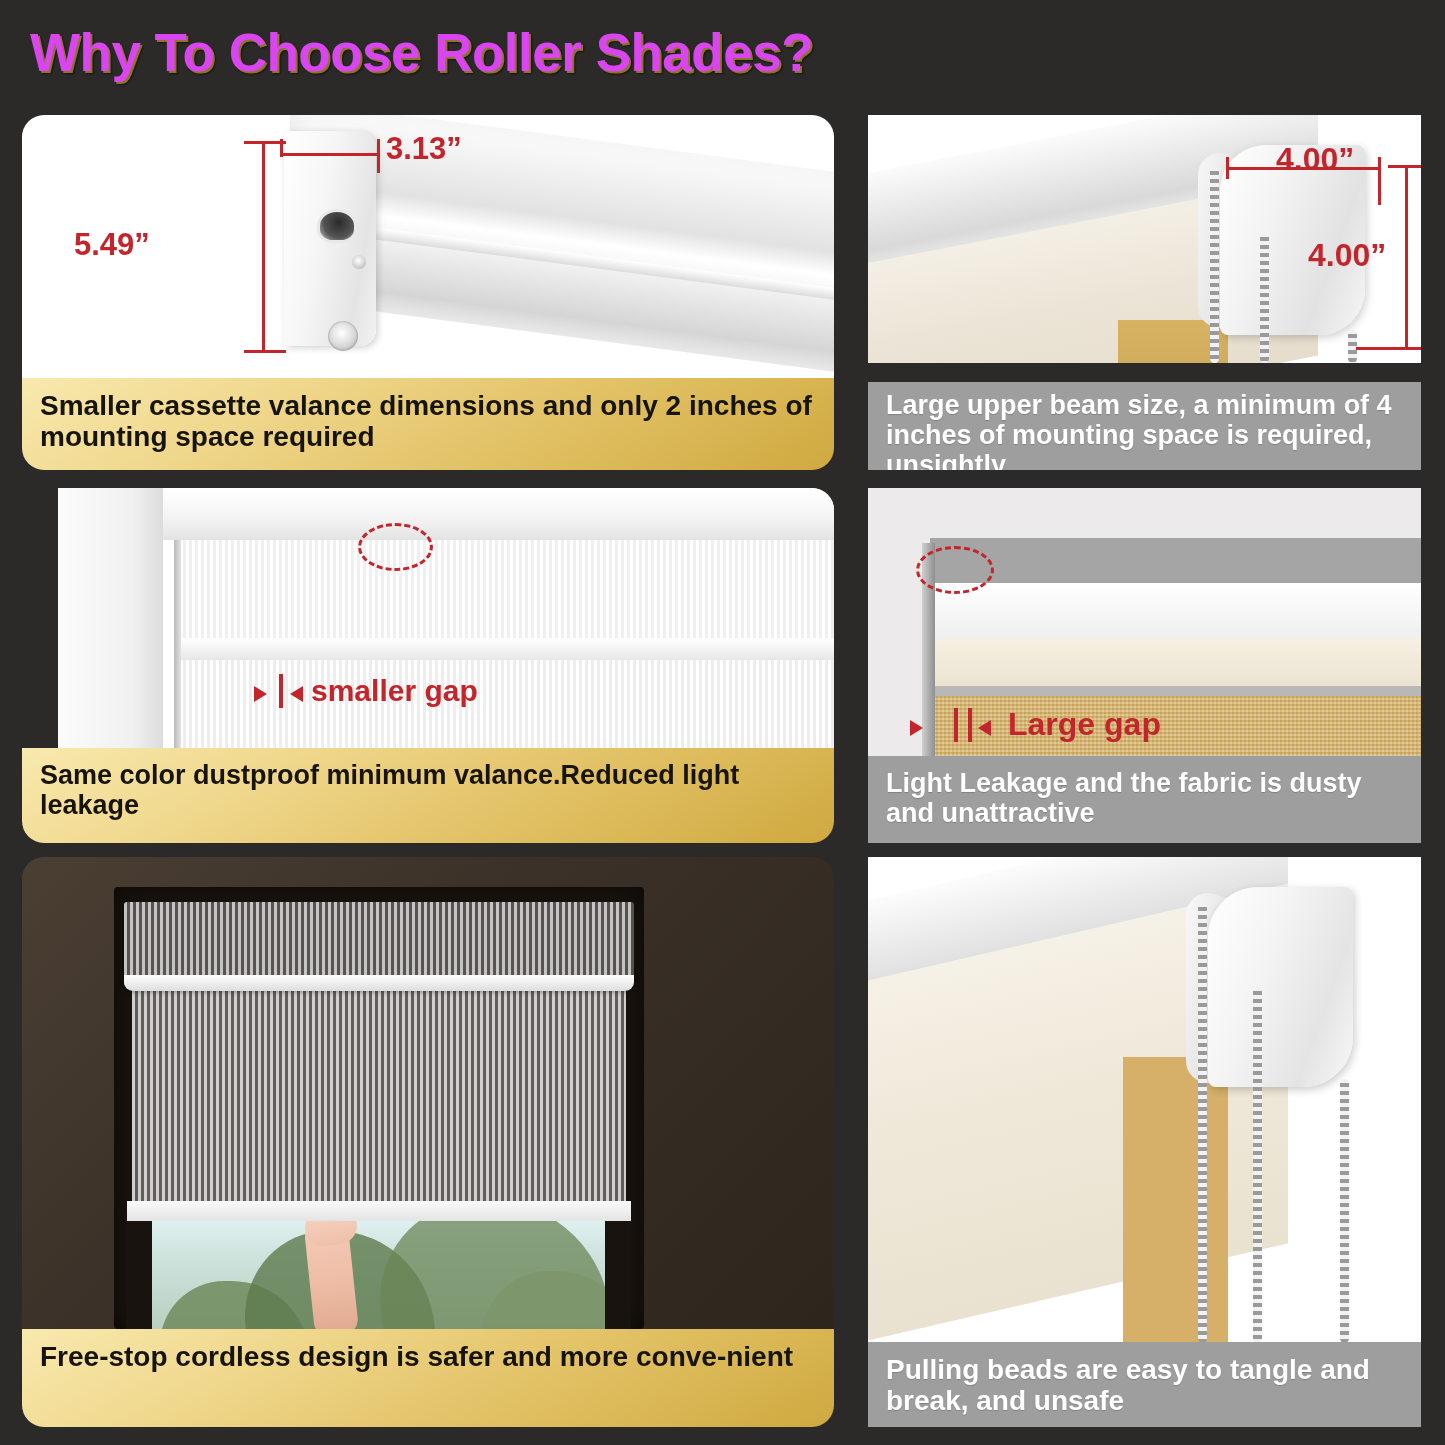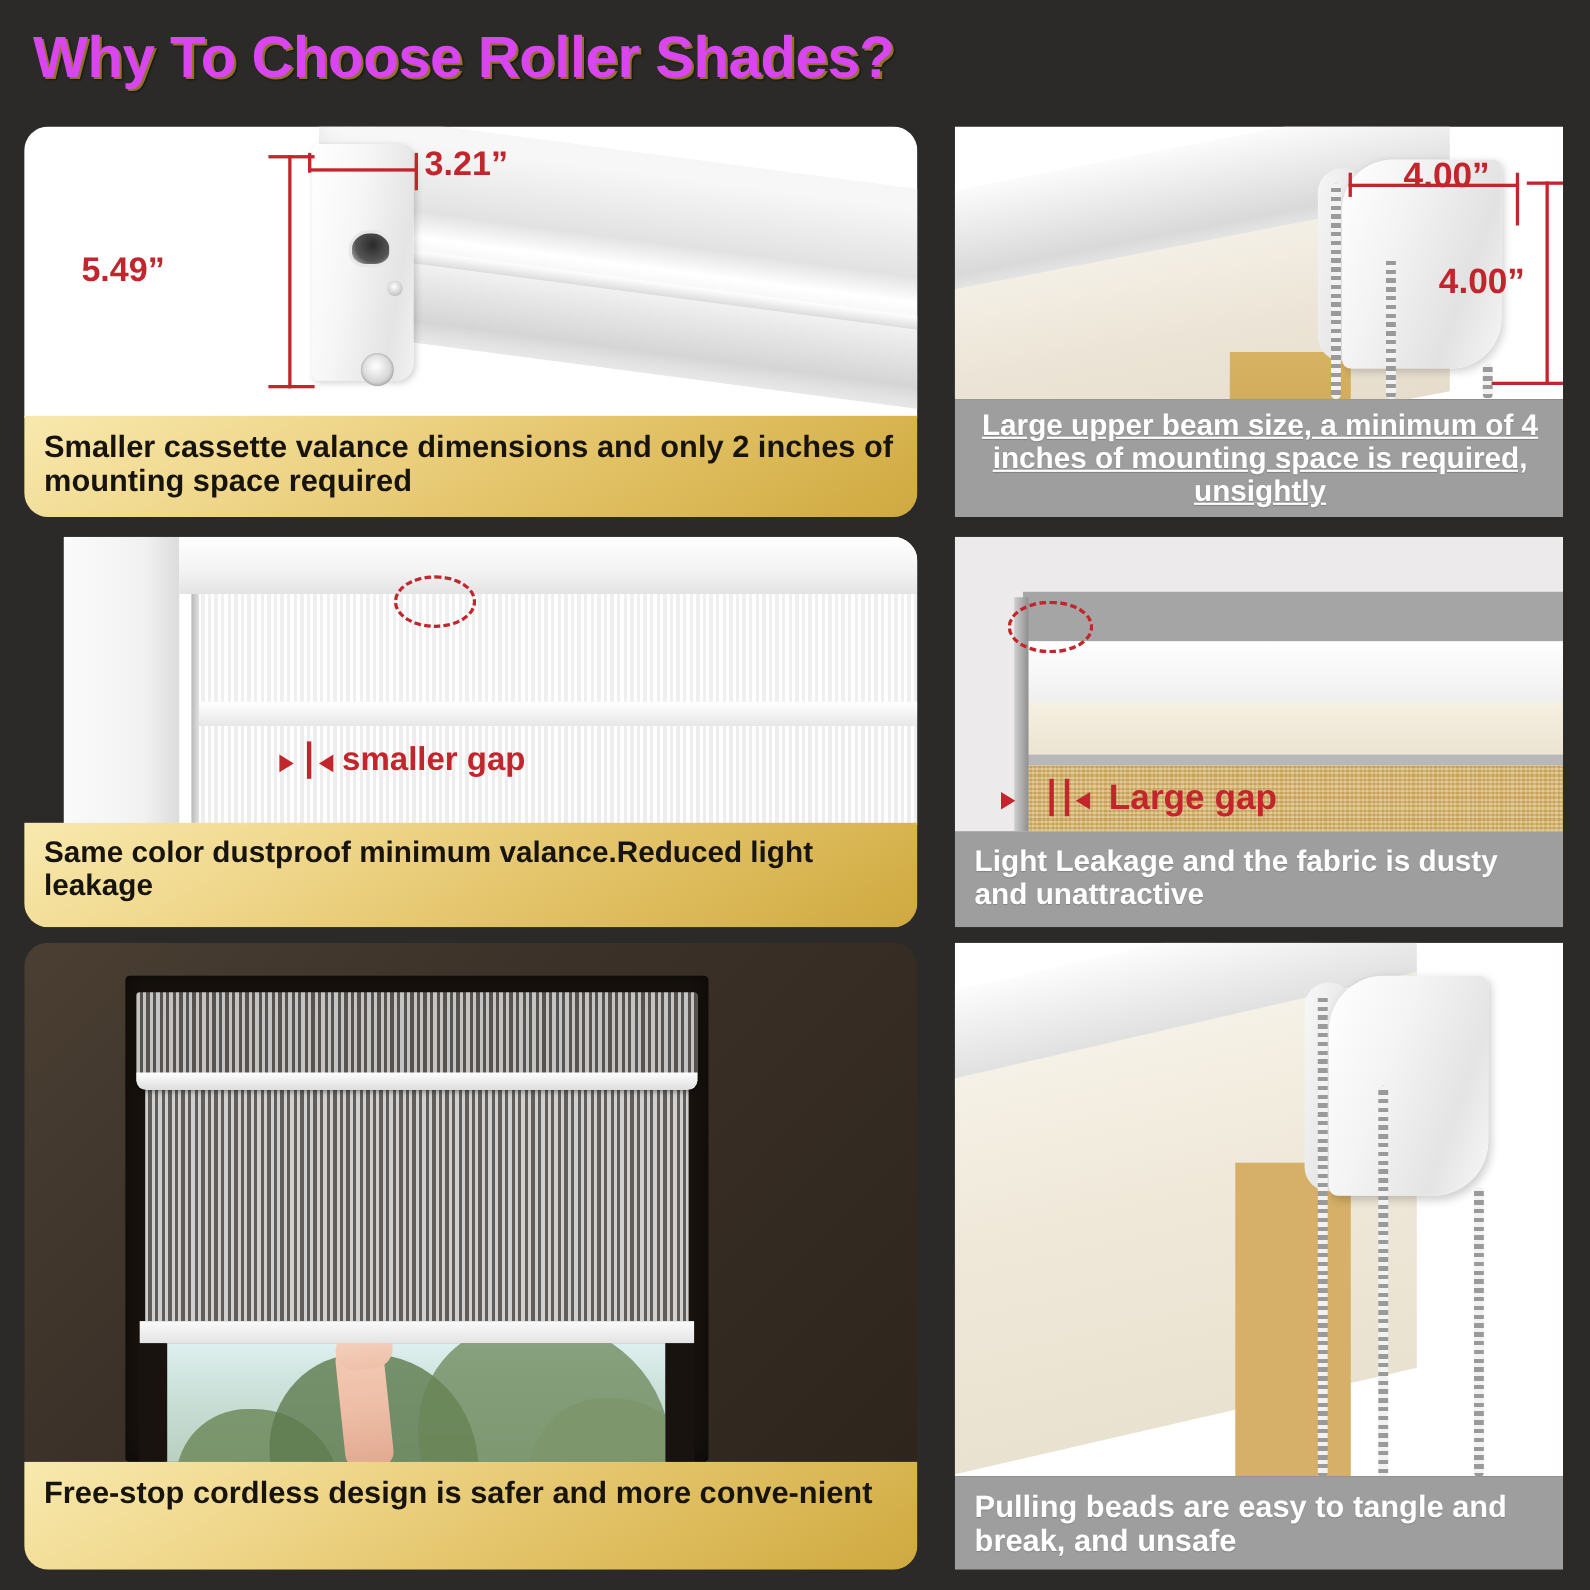--- a/index.html
+++ b/index.html
@@ -220,54 +220,54 @@
       <div class="valance-body"></div>
       <div class="valance-cap">
         <div class="valance-slot"></div>
         <div class="valance-screw"></div>
       </div>
       <div class="valance-screw2"></div>
 
       <div class="dimline" style="left:258px; top:38px; width:100px; height:3px;"></div>
       <div class="dimline" style="left:258px; top:24px; width:3px; height:18px;"></div>
       <div class="dimline" style="left:355px; top:24px; width:3px; height:34px;"></div>
-      <div class="dimtxt" style="left:364px; top:16px; font-size:31px;">3.21”</div>
+      <div class="dimtxt" style="left:364px; top:16px; font-size:31px;">3.13”</div>
 
       <div class="dimline" style="left:240px; top:26px; width:3px; height:212px;"></div>
       <div class="dimline" style="left:222px; top:26px; width:42px; height:3px;"></div>
       <div class="dimline" style="left:222px; top:235px; width:42px; height:3px;"></div>
       <div class="dimtxt" style="left:52px; top:112px; font-size:31px;">5.49”</div>
     </div>
     <div class="cap gold" style="height:92px; font-size:28px;">
       <span class="captext">Smaller cassette valance dimensions and only 2 inches of mounting space required</span>
     </div>
   </div>
 
-  <div class="panel bad" style="left:868px; top:115px; width:553px; height:355px;text-align:center;">
+  <div class="panel bad" style="left:868px; top:115px; width:553px; height:355px;">
     <div class="photo badbg" style="height:248px;">
       <div class="p2-fabric-top"></div>
       <div class="p2-fabric-front"></div>
       <div class="p2-fabric-tan"></div>
       <div class="p2-roller"></div>
       <div class="p2-bracket"></div>
       <div class="beadchain" style="left:342px; top:52px; height:196px;"></div>
       <div class="beadchain" style="left:392px; top:118px; height:130px;"></div>
       <div class="beadchain" style="left:480px; top:215px; height:33px;"></div>
 
       <div class="dimline" style="left:358px; top:52px; width:155px; height:3px;"></div>
       <div class="dimline" style="left:358px; top:42px; width:3px; height:22px;"></div>
       <div class="dimline" style="left:510px; top:42px; width:3px; height:48px;"></div>
       <div class="dimtxt" style="left:408px; top:26px; font-size:32px;">4.00”</div>
 
       <div class="dimline" style="left:537px; top:50px; width:3px; height:185px;"></div>
       <div class="dimline" style="left:520px; top:50px; width:33px; height:3px;"></div>
       <div class="dimline" style="left:488px; top:232px; width:65px; height:3px;"></div>
       <div class="dimtxt" style="left:440px; top:122px; font-size:32px;">4.00”</div>
     </div>
-    <div class="cap gray" style="height:107px; font-size:27px; padding-top:8px;text-decoration:underline;">
+    <div class="cap gray" style="height:88px; font-size:27px; padding-top:8px;">
       <span class="captext">Large upper beam size, a minimum of 4 inches of mounting space is required, unsightly</span>
     </div>
   </div>
 
   <div class="panel good" style="left:22px; top:488px; width:812px; height:355px;">
     <div class="photo goodbg" style="height:262px;margin-left:36px;">
       <div class="p3-frame-l"></div>
       <div class="p3-frame-t"></div>
       <div class="p3-shade-a"></div>
       <div class="p3-rail"></div>

